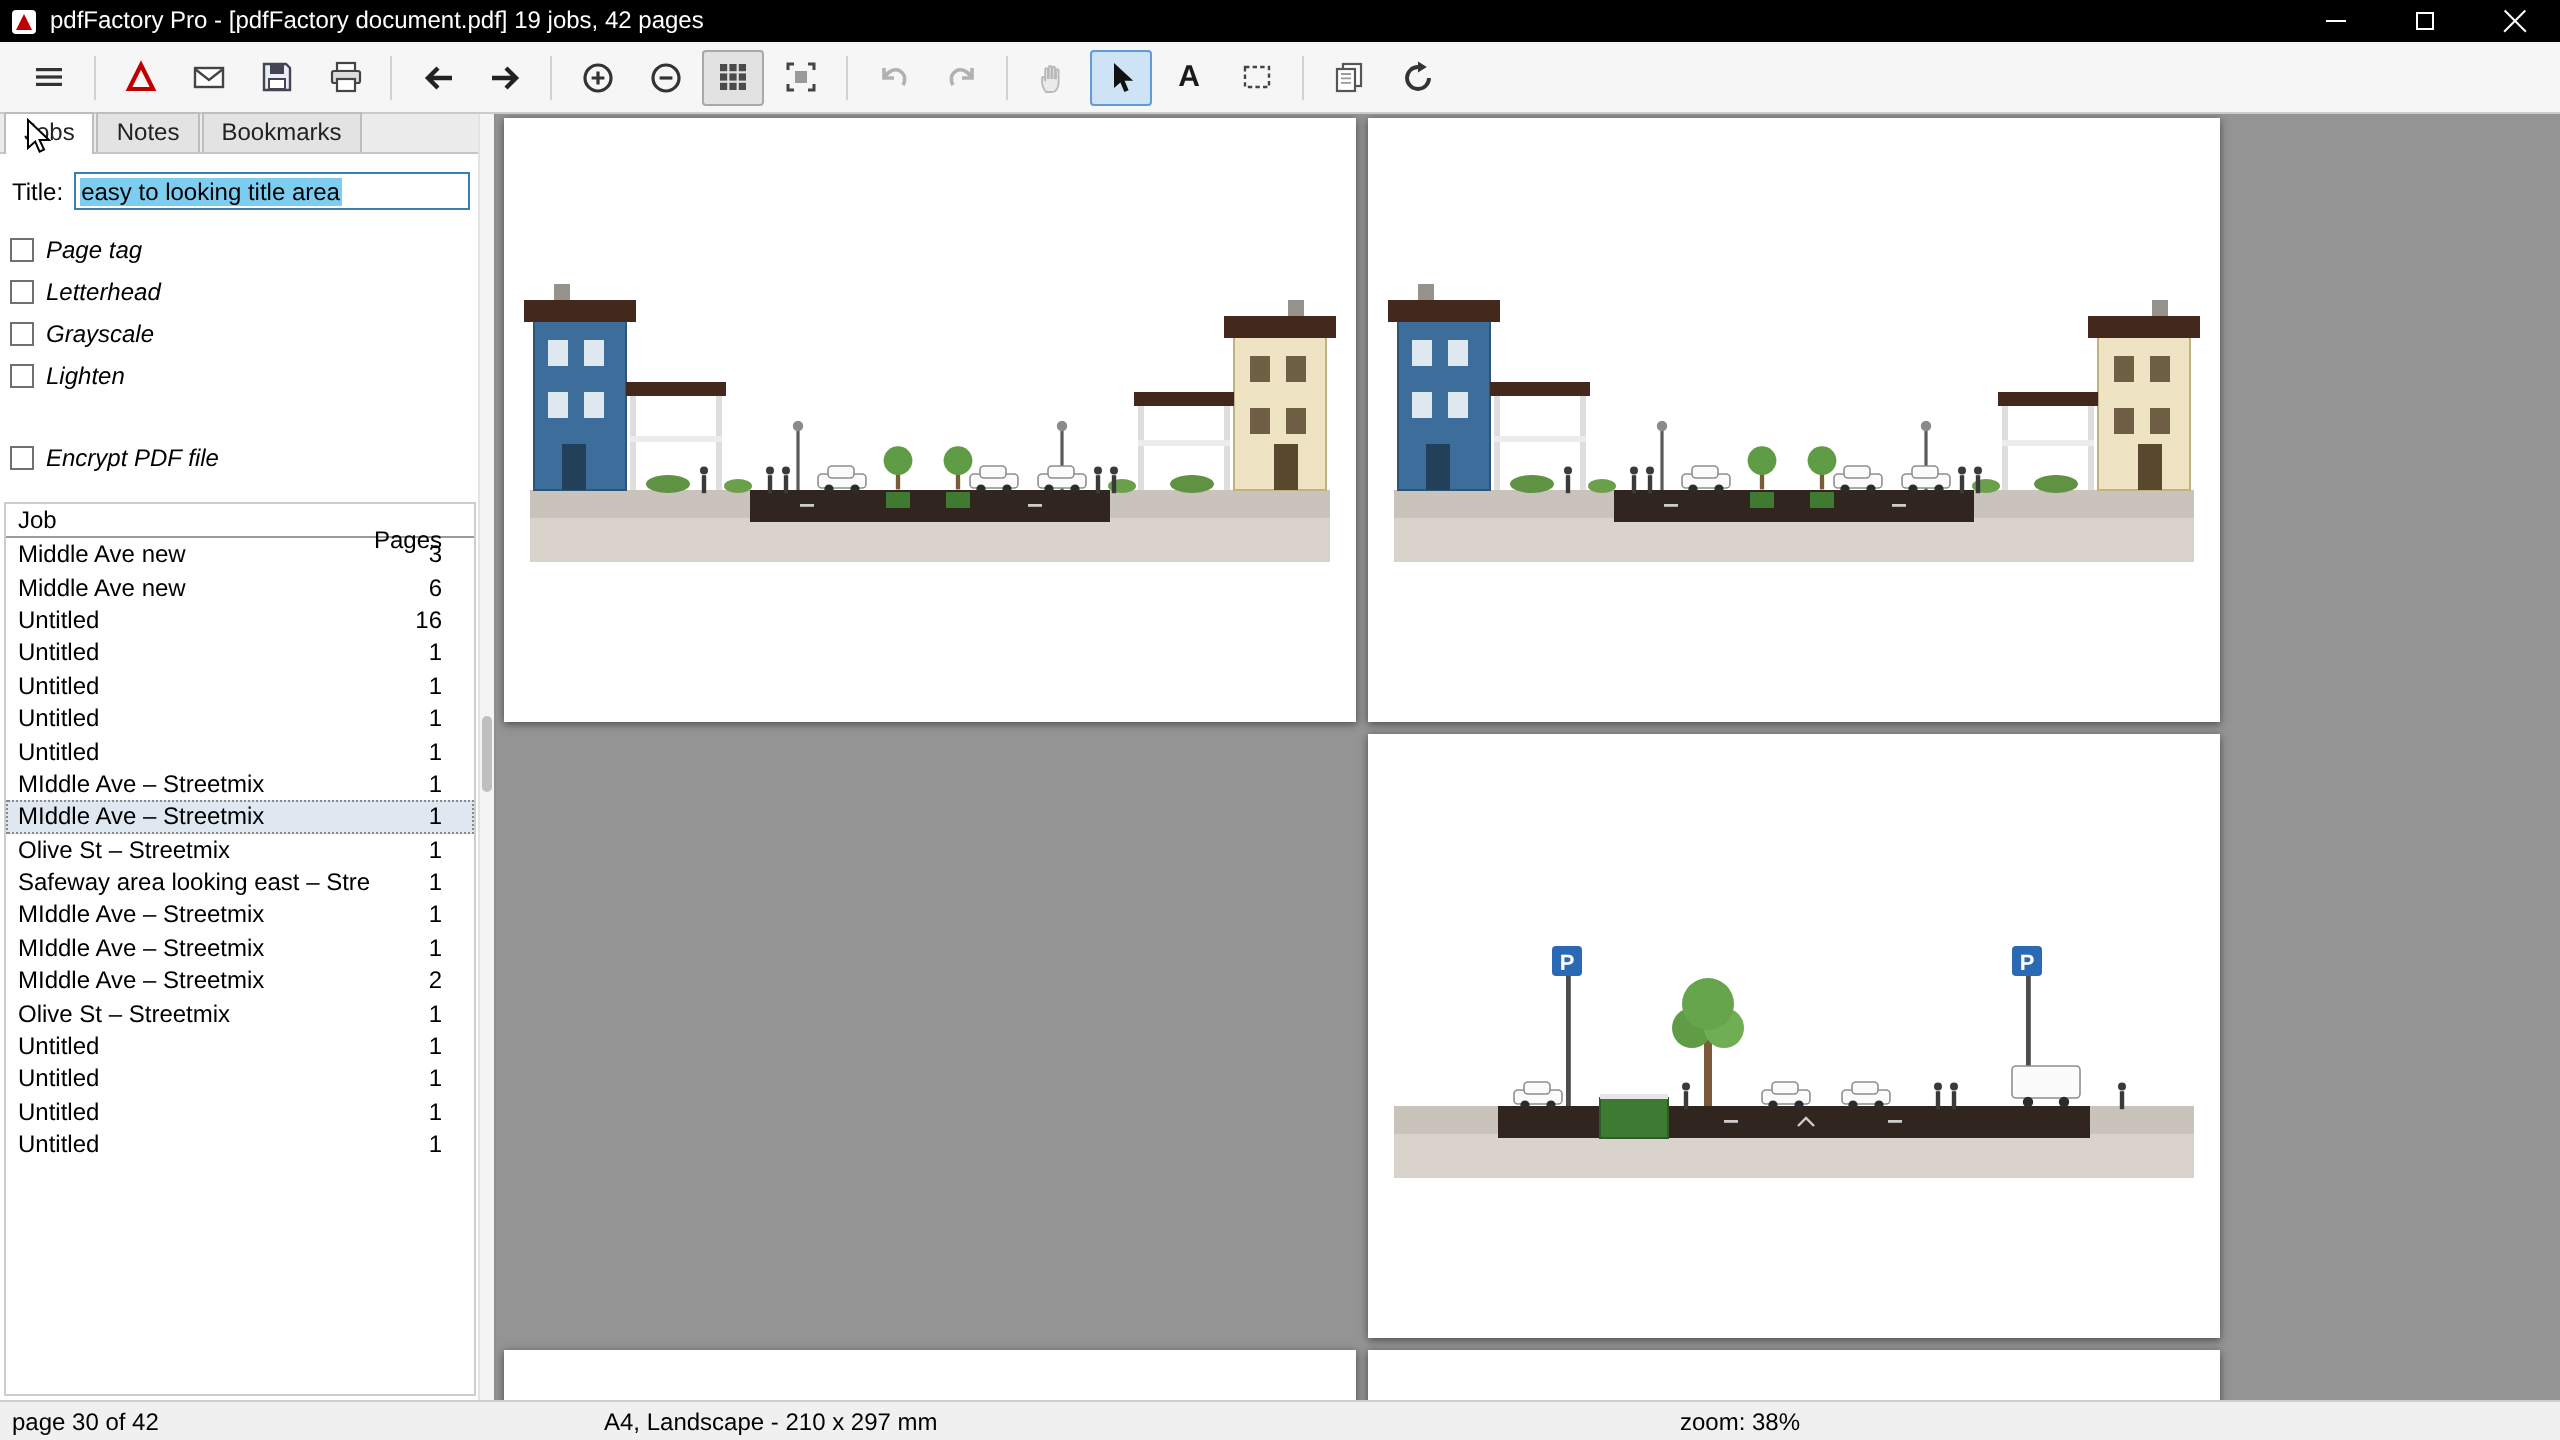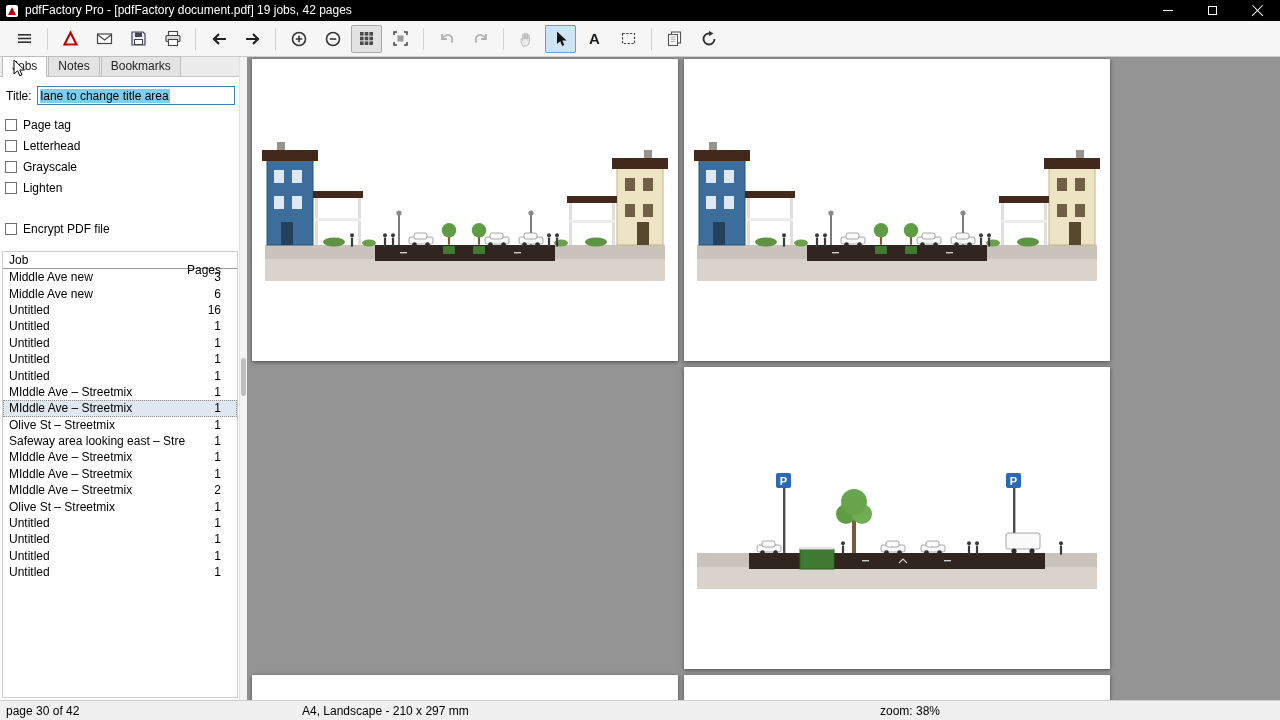--- a/index.html
+++ b/index.html
@@ -40,21 +40,21 @@
   .tabs { display:flex; height:20px; background:#ececec; border-bottom:1px solid #c6c6c6;
     align-items:flex-end; padding-left:2px; gap:1px; }
   .tab { font-size:12px; padding:2px 9px 3px; border:1px solid #bdbdbd; border-bottom:none;
     background:#e3e3e3; color:#222; }
   .tab.tab-active { background:#fff; position:relative; z-index:2; margin-bottom:-1px; padding-bottom:4px; }
   .title-row { display:flex; align-items:center; margin:9px 12px 0 6px; }
   .title-label { font-size:12px; margin-right:5px; }
   .title-input { flex:1; height:19px; border:1px solid #3c7fb1; background:#fff; font-size:12px;
     padding:1px 2px; display:flex; align-items:center; overflow:hidden; white-space:nowrap; }
   .title-input .sel { background:#7ccdf0; color:#000; padding:0 1px; }
-  .cb-group { margin-top:9px; }
+  .cb-group { margin-top:9px;font-style:italic; }
   .cb-row { display:flex; align-items:center; height:21px; padding-left:5px; }
   .cb-row.gap-before { margin-top:20px; }
   .cb-box { width:12px; height:12px; border:1px solid #707070; background:#fff; margin-right:6px;
     position:relative; flex:none; }
   .cb-box.checked::after { content:"✓"; position:absolute; left:0; top:-3px; font-size:12px;
     font-weight:bold; color:#111; }
   .cb-label { font-size:12px; }
 
   .job-list { position:absolute; left:2px; right:9px; top:194px; bottom:2px;
     border:1px solid #cdcdcd; background:#fff; overflow:hidden; font-size:12px; }
@@ -74,21 +74,21 @@
   .preview { position:relative; flex:1; background:#949494; overflow:hidden; }
   .page { position:absolute; width:426px; height:302px; background:#fff;
     box-shadow:0 1px 4px rgba(0,0,0,.5); }
   .page .scene { position:absolute; inset:0; width:100%; height:100%; display:block; }
   .page-label { position:absolute; top:13px; left:13px; font-size:9px; color:#222; }
 
   
   .statusbar { position:absolute; bottom:0; left:0; right:0; height:20px; background:#f0f0f0;
     border-top:1px solid #cfcfcf; font-size:12px; color:#000; }
   .sb-item { position:absolute; top:3px; white-space:nowrap; }
-  .sb-page { left:6px; } .sb-paper { left:302px; } .sb-zoom { left:840px;margin-left:40px; }
+  .sb-page { left:6px; } .sb-paper { left:302px; } .sb-zoom { left:840px; }
 
   
   .cursor { position:absolute; left:13px; top:59px; z-index:99; pointer-events:none; }
 
   .defs-svg { position:absolute; width:0; height:0; overflow:hidden; }
 </style>
 </head>
 <body>
 
 <svg class="defs-svg" aria-hidden="true">
@@ -352,21 +352,21 @@
     <div class="sidebar">
       <div class="tabs">
         <div class="tab tab-active">Jobs</div>
         <div class="tab">Notes</div>
         <div class="tab">Bookmarks</div>
       </div>
 
       <div class="title-row">
         <span class="title-label">Title:</span>
         <div class="title-input">
-          <span class="sel">lane to change title area</span>
+          <span class="sel">easy to looking title area</span>
         </div>
       </div>
 
       <div class="cb-group">
   <div class="cb-row">
     <span class="cb-box"></span>
     <span class="cb-label">Page tag</span>
   </div>
 
   <div class="cb-row">

